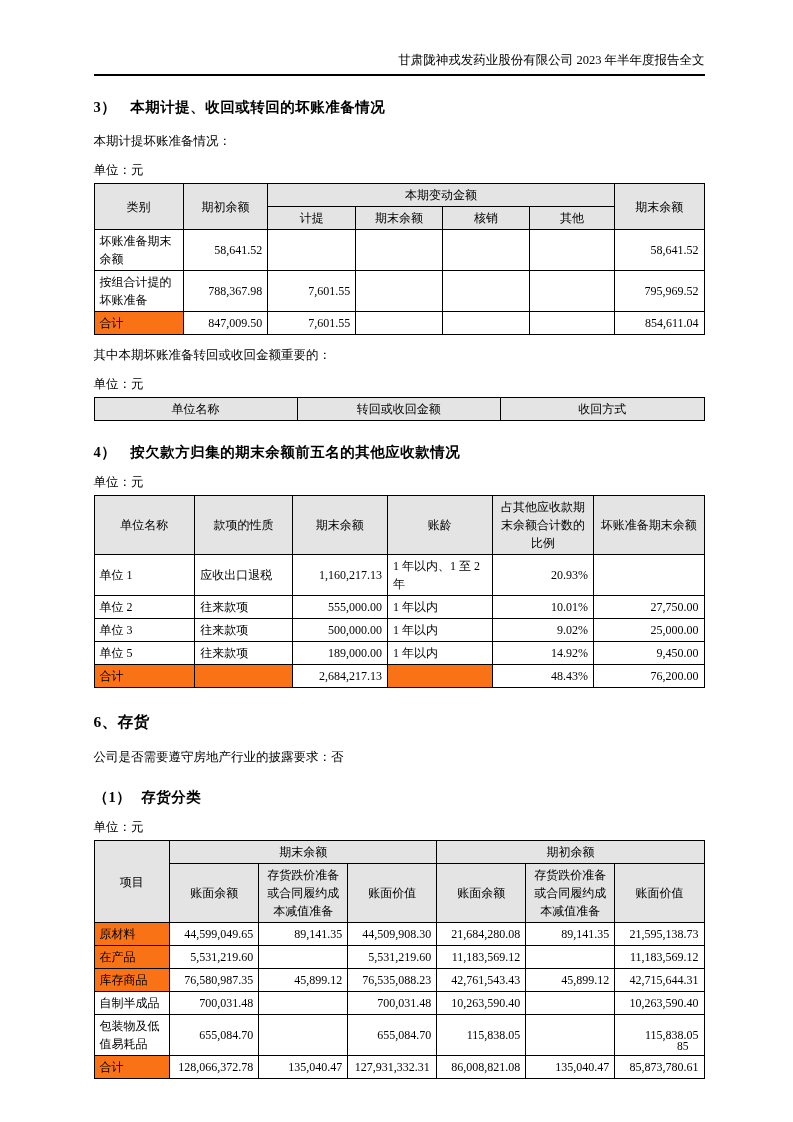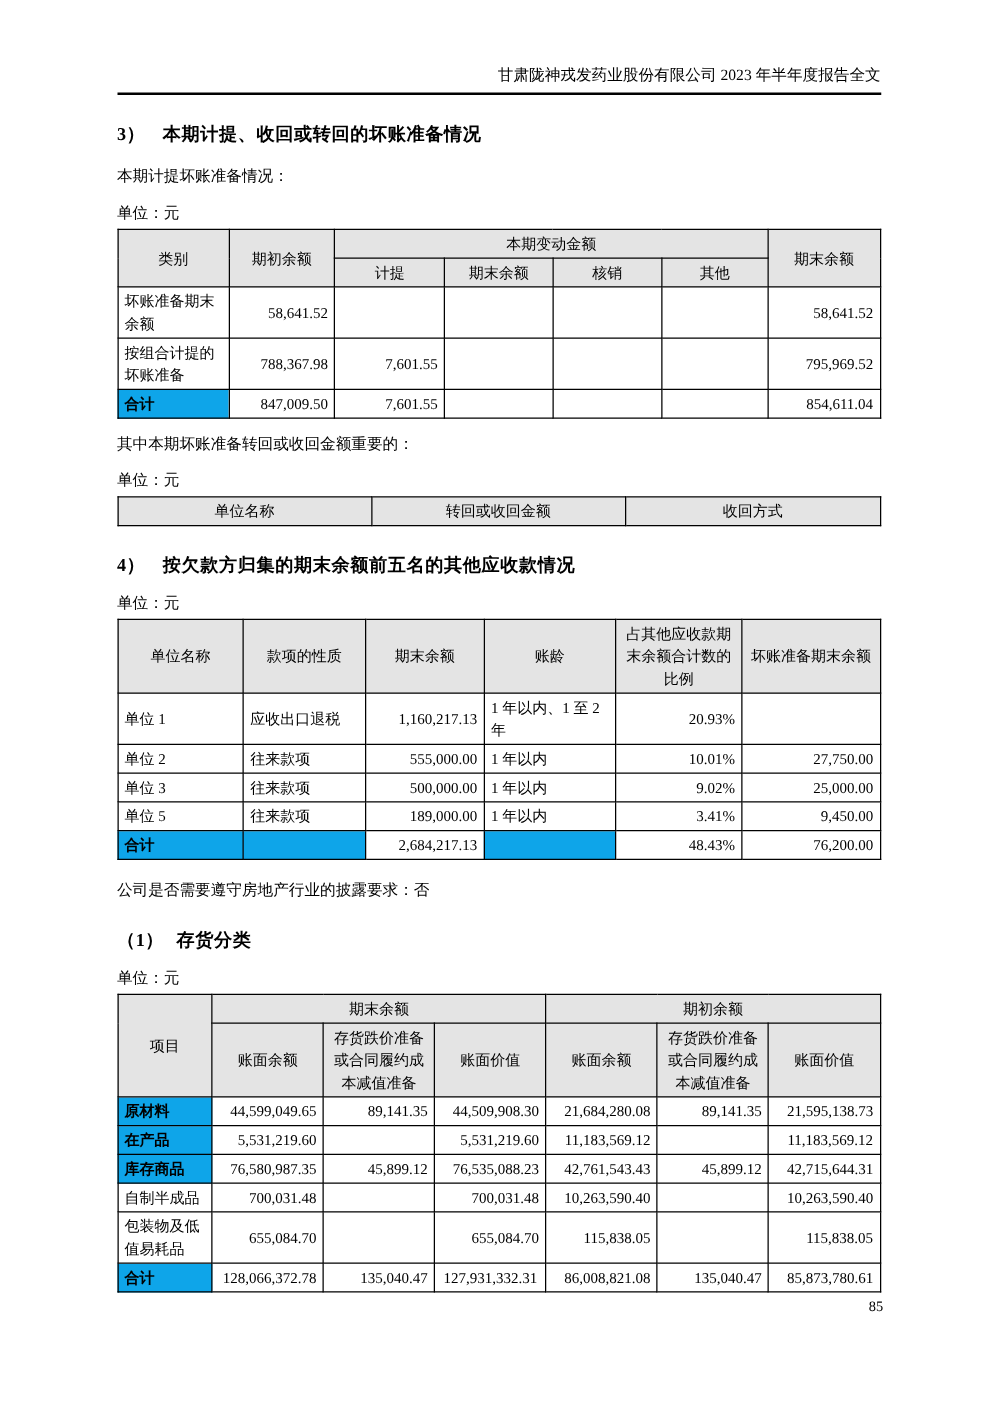--- a/index.html
+++ b/index.html
@@ -58,26 +58,26 @@
     word-break: break-all;
   }
   th {
     background: #e4e4e4;
     font-weight: normal;
     text-align: center;
   }
   td { text-align: left; background: #fff; }
   td.a-r { text-align: right; }
   td.a-c { text-align: center; }
-  td.shaded { background: #0ea5e9; font-weight: bold; }
+  td.shaded { background: #f97316; }
   tr { height: 21px; }
   .page-number {
     position: absolute;
     top: 1040px;
-    right: 66px;
+    right: 84px;
     font-size: 11.5px;
   }
 </style>
 </head>
 <body>
 
 <div class="page">
 
   <div class="doc-header">甘肃陇神戎发药业股份有限公司 2023 年半年度报告全文</div>
 
@@ -212,34 +212,35 @@
           <td class="a-r">500,000.00</td>
           <td>1 年以内</td>
           <td class="a-r">9.02%</td>
           <td class="a-r">25,000.00</td>
         </tr>
         <tr>
           <td>单位 5</td>
           <td>往来款项</td>
           <td class="a-r">189,000.00</td>
           <td>1 年以内</td>
-          <td class="a-r">3.41%</td>
+          <td class="a-r">14.92%</td>
           <td class="a-r">9,450.00</td>
         </tr>
         <tr>
           <td class="shaded">合计</td>
           <td class="shaded"></td>
           <td class="a-r">2,684,217.13</td>
           <td class="shaded"></td>
           <td class="a-r">48.43%</td>
           <td class="a-r">76,200.00</td>
         </tr>
       </tbody>
     </table>
 
+  <h3 class="section-heading big">6、存货</h3>
 
   <p class="body-text">公司是否需要遵守房地产行业的披露要求：否</p>
 
   <h3 class="section-heading sub">
     <span class="num">（1）</span><span>存货分类</span>
   </h3>
 
   <div class="unit-label">单位：元</div>
 
   <table>

